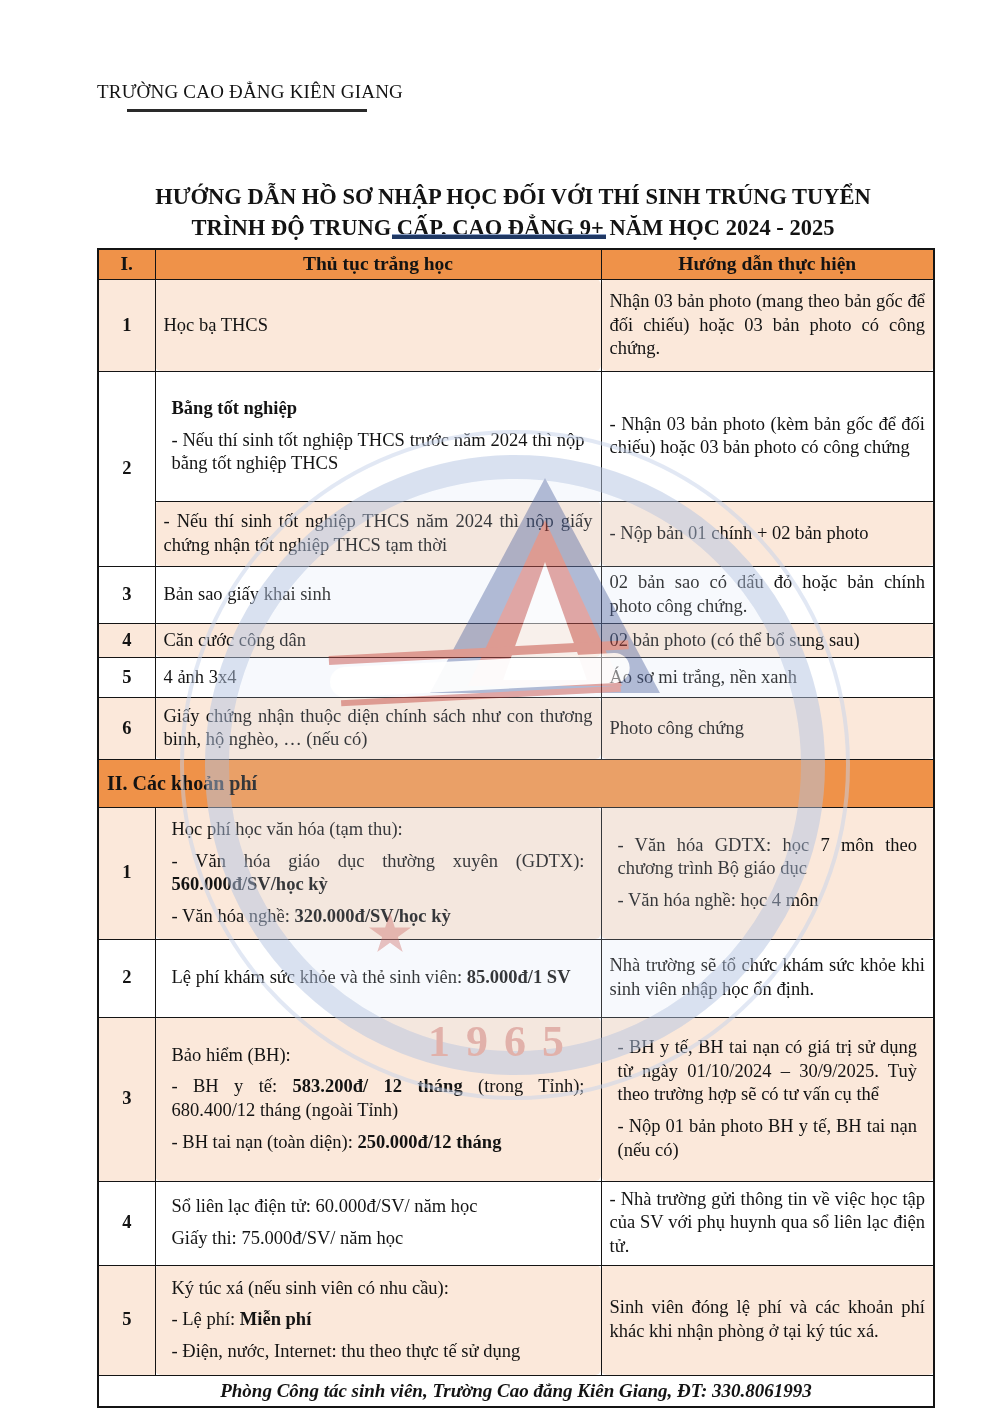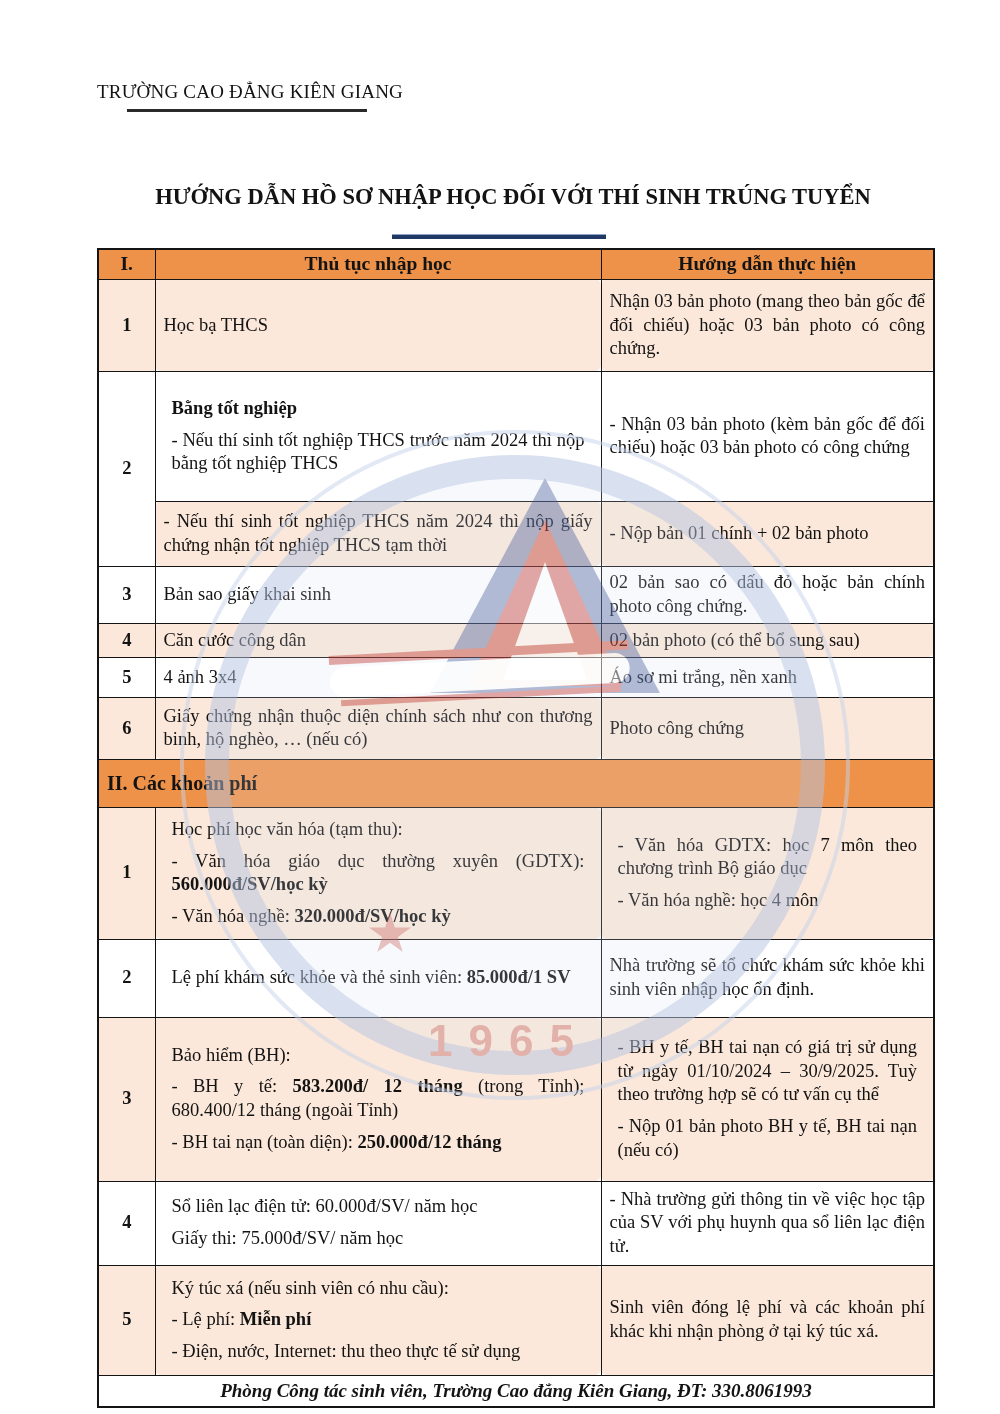--- a/index.html
+++ b/index.html
@@ -71,48 +71,48 @@
   .wm-tri2{left:468px;top:520px;width:154px;height:166px;background:#c0504d;}
   .wm-tri3{left:503px;top:562px;width:84px;height:118px;background:#f6f8fc;}
   .wm-swoosh{position:absolute;left:330px;top:648px;width:300px;height:60px;
     transform:rotate(-3deg);}
   .wm-swoosh .stripe-top{position:absolute;left:0;top:0;width:300px;height:9px;background:#c0504d;}
   .wm-swoosh .pill{position:absolute;left:0;top:12px;width:300px;height:30px;
     background:rgba(255,255,255,.95);border-radius:15px;}
   .wm-swoosh .stripe-bottom{position:absolute;left:10px;top:45px;width:280px;height:6px;background:#c0504d;}
   .wm-star{position:absolute;left:368px;top:912px;width:44px;height:44px;background:#cf8383;
     clip-path:polygon(50% 0%,61% 35%,98% 35%,68% 57%,79% 91%,50% 70%,21% 91%,32% 57%,2% 35%,39% 35%);}
-  .wm-year{position:absolute;left:428px;top:1016px;font-family:Liberation Sans, sans-serif;
+  .wm-year{position:absolute;left:428px;top:1016px;font-family:Liberation Serif, serif;
     font-size:44px;font-weight:bold;color:#c97c7c;letter-spacing:16px;}
 </style>
 </head>
 <body>
 
 <div class="page">
 
   <div class="org">
     <div class="org-name">TRƯỜNG CAO ĐẲNG KIÊN GIANG</div>
     <div class="org-rule"></div>
   </div>
 
-  <h1 class="doc-title"><span>HƯỚNG DẪN HỒ SƠ NHẬP HỌC ĐỐI VỚI THÍ SINH TRÚNG TUYỂN</span><br></h1>
+  <h1 class="doc-title"><span>HƯỚNG DẪN HỒ SƠ NHẬP HỌC ĐỐI VỚI THÍ SINH TRÚNG TUYỂN</span><br><span>TRÌNH ĐỘ TRUNG CẤP, CAO ĐẲNG 9+ NĂM HỌC 2024 - 2025</span></h1>
   <div class="title-rule"></div>
 
   <div class="tbl-wrap">
     <table class="main">
       <colgroup>
           <col style="width:57px">
           <col style="width:446px">
           <col style="width:333px">
         </colgroup>
 
       <tbody>
           <tr style="height:30px">
         <th class="colhead">I.</th>
-        <th class="colhead">Thủ tục nhập học</th>
+        <th class="colhead">Thủ tục trắng học</th>
         <th class="colhead">Hướng dẫn thực hiện</th>
       </tr>
 
       <tr class="bg-peach" style="height:92px">
         <td class="no">1</td>
         <td class="proc">Học bạ THCS</td>
         <td class="guide">Nhận 03 bản photo (mang theo bản gốc để đối chiếu) hoặc 03 bản photo có công chứng.</td>
       </tr>
 
       <tr class="bg-white" style="height:130px">

